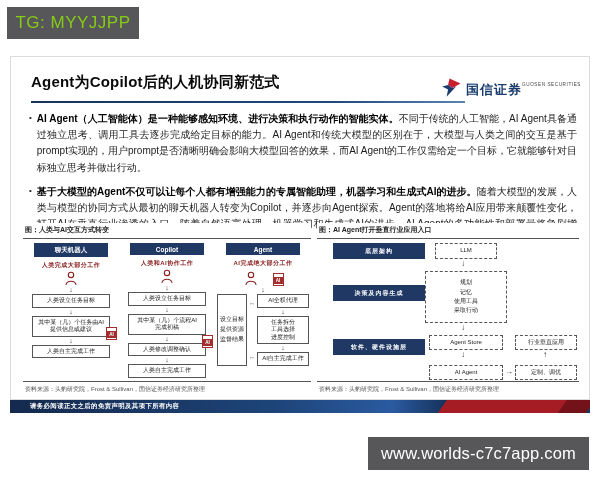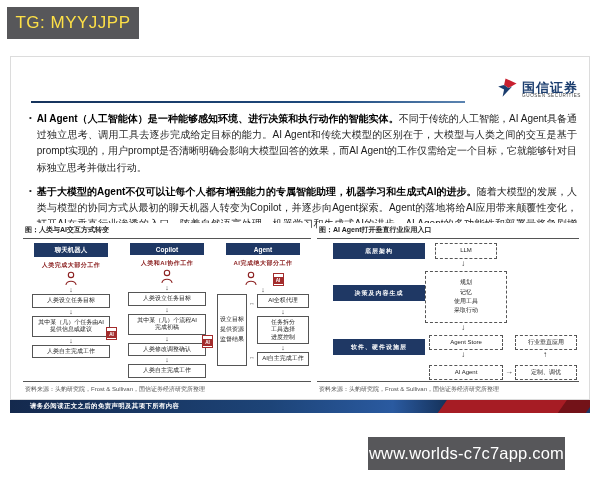--- a/index.html
+++ b/index.html
@@ -1,34 +1,34 @@
 <!DOCTYPE html>
 <html><head>
 <meta charset="utf-8">
 <style>
   * { margin:0; padding:0; box-sizing:border-box; }
   html,body { width:600px; height:480px; background:#fff; overflow:hidden;
     font-family:"Liberation Sans","DejaVu Sans",sans-serif; color:#111; }
 
   
   .tg-badge { position:absolute; left:7px; top:7px; width:132px; height:32px;
-    background:#57575a; color:#fde047; font-size:17px; letter-spacing:.5px;
+    background:#57575a; color:#84cc16; font-size:17px; letter-spacing:.5px;
     display:flex; align-items:center; justify-content:center; }
 
   
   .slide { position:absolute; left:10px; top:56px; width:580px; height:344px;
     background:#fff; border:1px solid #dcdcdc; }
 
   .page-title { position:absolute; left:20px; top:16px; font-size:15px;
     font-weight:bold; color:#0a0a0a; letter-spacing:.2px; }
   .title-rule { position:absolute; left:20px; top:44px; width:434px; height:2px;
     background:linear-gradient(90deg,#16335c,#1e4a7e 70%,#5b84b1); }
 
   .logo { position:absolute; right:8px; top:20px; display:flex; align-items:center; gap:4px; }
-  .logo-text { display:flex; flex-direction:column; line-height:1.05; }
+  .logo-text { display:flex; flex-direction:row; line-height:1.05;text-align:right; }
   .logo-cn { font-size:13px; font-weight:bold; color:#1b3d6e; letter-spacing:1px; }
   .logo-en { font-size:4.6px; color:#444; letter-spacing:.6px; }
 
   .bullets { position:absolute; left:18px; top:54px; width:548px; }
   .bullet { display:flex; gap:5px; margin-bottom:8px; }
   .bullet-dot { font-size:8px; line-height:1.7; color:#222; }
   .bullet-text { font-size:10px; line-height:1.62; color:#1c1c1c; text-align:justify; }
   .bullet-text b { color:#000; }
 
   
@@ -80,33 +80,34 @@
     background:linear-gradient(90deg,#14294d,#1d4478 45%,#2a5aa0 66%,#16335c 75%); overflow:hidden; }
   .footer-red { position:absolute; right:28px; top:-4px; width:120px; height:22px;
     background:#a61c24; transform:skewX(-35deg); }
   .footer-red2 { position:absolute; right:0; top:-4px; width:60px; height:22px;
     background:#731218; transform:skewX(-35deg); }
   .footer-blue-tip { position:absolute; right:-10px; top:-4px; width:46px; height:22px;
     background:#1b3a68; transform:skewX(-35deg); }
   .disclaimer { position:absolute; left:20px; top:0; height:13px; display:flex; align-items:center;
     color:#fff; font-size:6.4px; font-weight:bold; letter-spacing:.4px; z-index:2; }
 
-  .url-box { position:absolute; left:368px; top:437px; width:197px; height:33px;
+  .url-box { position:absolute; left:368px; top:437px; width:221px; height:33px;
     background:#57575a; color:#fff; font-size:16.5px;
     display:flex; align-items:center; justify-content:center; letter-spacing:.2px; }
 </style>
 </head>
 <body>
 
 <div class="tg-badge">
   <span>TG: MYYJJPP</span>
 </div>
 
 <div class="slide">
 
+  <div class="page-title">Agent为Copilot后的人机协同新范式</div>
   <div class="title-rule"></div>
 
   <div class="logo">
     <span>
       <svg width="22" height="22" viewBox="0 0 30 30">
         <polygon fill="#c8202f" points="13,2 28,9 17,15 11,11"></polygon>
         <polygon fill="#1b3d6e" points="3,13 11,11 17,15 22,13 9,27 11,17"></polygon>
       </svg>
     </span>
     <span class="logo-text">

